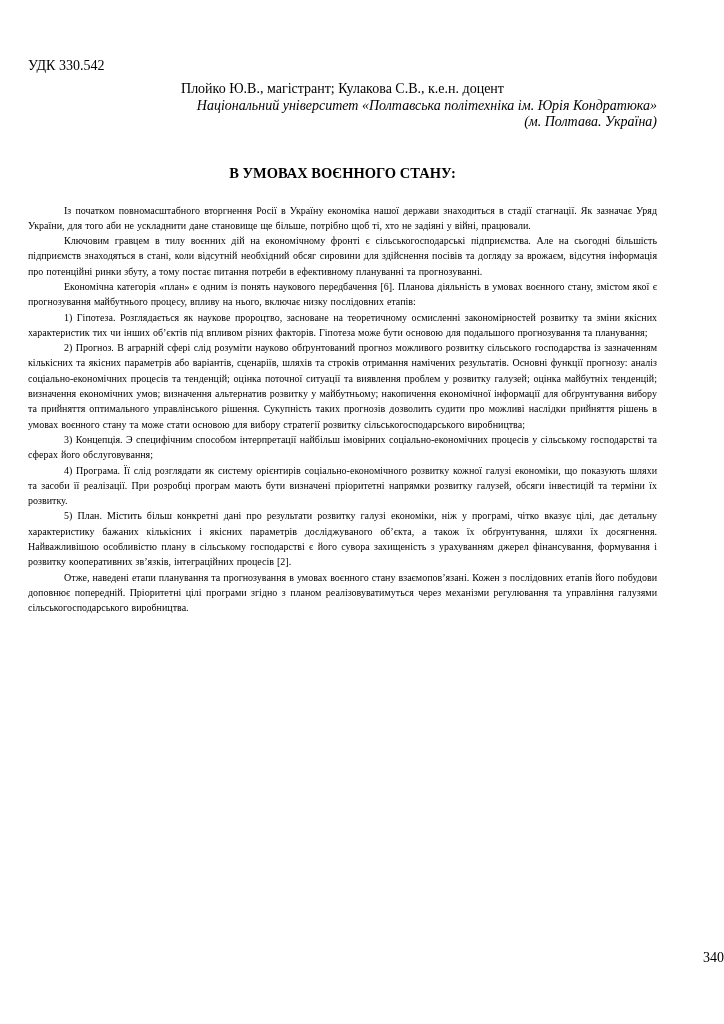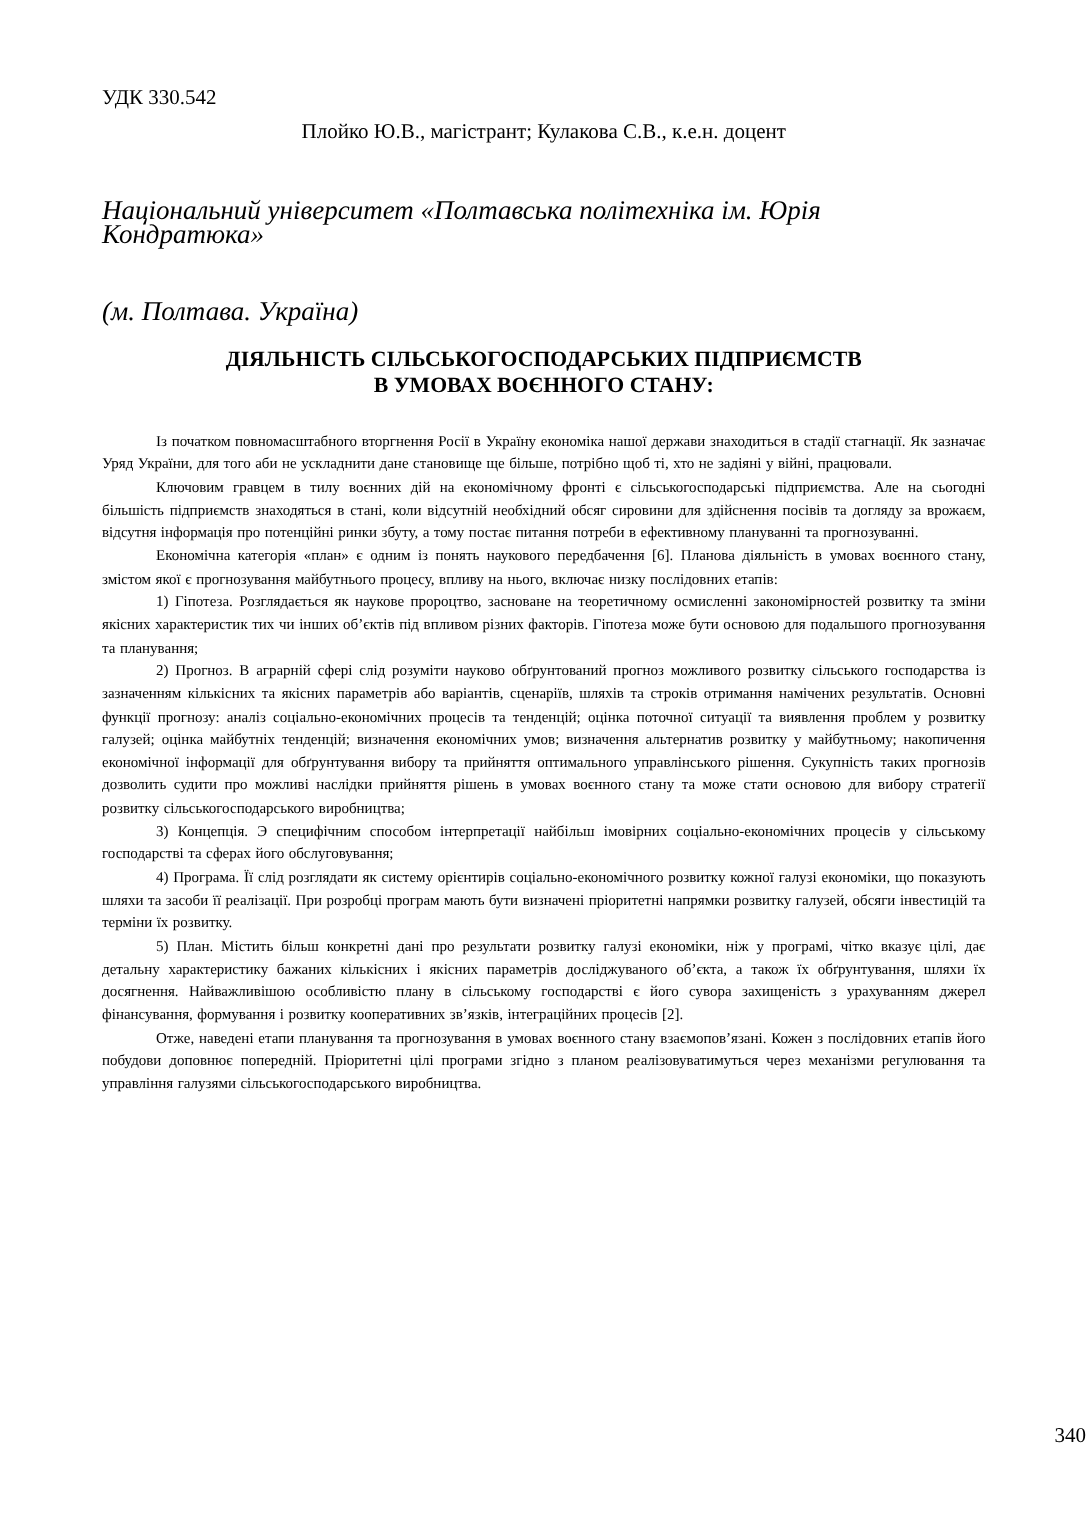--- a/index.html
+++ b/index.html
@@ -15,39 +15,38 @@
     font-family: "Liberation Serif", "DejaVu Serif", serif;
     color: #000000;
   }
   .page {
     position: absolute;
     top: 0;
     left: 0;
     width: 724px;
     height: 1024px;
     box-sizing: border-box;
-    padding: 58px 67px 0 68px;
+    padding: 58px 67px 0 28px;
   }
   .udc {
     font-size: 14px;
     line-height: 16px;
     text-align: left;
     margin-bottom: 7px;
   }
   .authors {
     font-size: 14px;
     line-height: 16.5px;
     text-align: center;
   }
   .affiliation {
-    font-size: 18px;
+    font-size: 14px;
     line-height: 16.5px;
-    text-align: left;
+    text-align: right;
     font-style: italic;
-    margin-top: 34px;
   }
   .title {
     font-size: 14.5px;
     font-weight: bold;
     text-align: center;
     line-height: 17px;
     margin: 17px 0 21px 0;
   }
   .body-par {
     font-size: 10px;
@@ -69,21 +68,21 @@
 </head>
 <body>
 
 <div class="page">
   <div class="udc">УДК 330.542</div>
   <div class="authors">Плойко Ю.В., магістрант; Кулакова С.В., к.е.н. доцент</div>
   <div class="affiliation">Національний університет «Полтавська політехніка ім. Юрія Кондратюка»</div>
   <div class="affiliation">(м. Полтава. Україна)</div>
 
   <h1 class="title">
-    <span>ДІЯЛЬНІСТЬ СІЛЬСЬКОГОСПОДАРСЬКИХ ПІДПРИЄМСТВ</span><br>
+    <br>
     <span>В УМОВАХ ВОЄННОГО СТАНУ:</span><br>
   </h1>
 
   <p class="body-par">Із початком повномасштабного вторгнення Росії в Україну економіка нашої держави знаходиться в стадії стагнації. Як зазначає Уряд України, для того аби не ускладнити дане становище ще більше, потрібно щоб ті, хто не задіяні у війні, працювали.</p>
   <p class="body-par">Ключовим гравцем в тилу воєнних дій на економічному фронті є сільськогосподарські підприємства. Але на сьогодні більшість підприємств знаходяться в стані, коли відсутній необхідний обсяг сировини для здійснення посівів та догляду за врожаєм, відсутня інформація про потенційні ринки збуту, а тому постає питання потреби в ефективному плануванні та прогнозуванні.</p>
   <p class="body-par">Економічна категорія «план» є одним із понять наукового передбачення [6]. Планова діяльність в умовах воєнного стану, змістом якої є прогнозування майбутнього процесу, впливу на нього, включає низку послідовних етапів:</p>
   <p class="body-par">1) Гіпотеза. Розглядається як наукове пророцтво, засноване на теоретичному осмисленні закономірностей розвитку та зміни якісних характеристик тих чи інших об’єктів під впливом різних факторів. Гіпотеза може бути основою для подальшого прогнозування та планування;</p>
   <p class="body-par">2) Прогноз. В аграрній сфері слід розуміти науково обґрунтований прогноз можливого розвитку сільського господарства із зазначенням кількісних та якісних параметрів або варіантів, сценаріїв, шляхів та строків отримання намічених результатів. Основні функції прогнозу: аналіз соціально-економічних процесів та тенденцій; оцінка поточної ситуації та виявлення проблем у розвитку галузей; оцінка майбутніх тенденцій; визначення економічних умов; визначення альтернатив розвитку у майбутньому; накопичення економічної інформації для обґрунтування вибору та прийняття оптимального управлінського рішення. Сукупність таких прогнозів дозволить судити про можливі наслідки прийняття рішень в умовах воєнного стану та може стати основою для вибору стратегії розвитку сільськогосподарського виробництва;</p>
   <p class="body-par">3) Концепція. Э специфічним способом інтерпретації найбільш імовірних соціально-економічних процесів у сільському господарстві та сферах його обслуговування;</p>
   <p class="body-par">4) Програма. Її слід розглядати як систему орієнтирів соціально-економічного розвитку кожної галузі економіки, що показують шляхи та засоби її реалізації. При розробці програм мають бути визначені пріоритетні напрямки розвитку галузей, обсяги інвестицій та терміни їх розвитку.</p>

